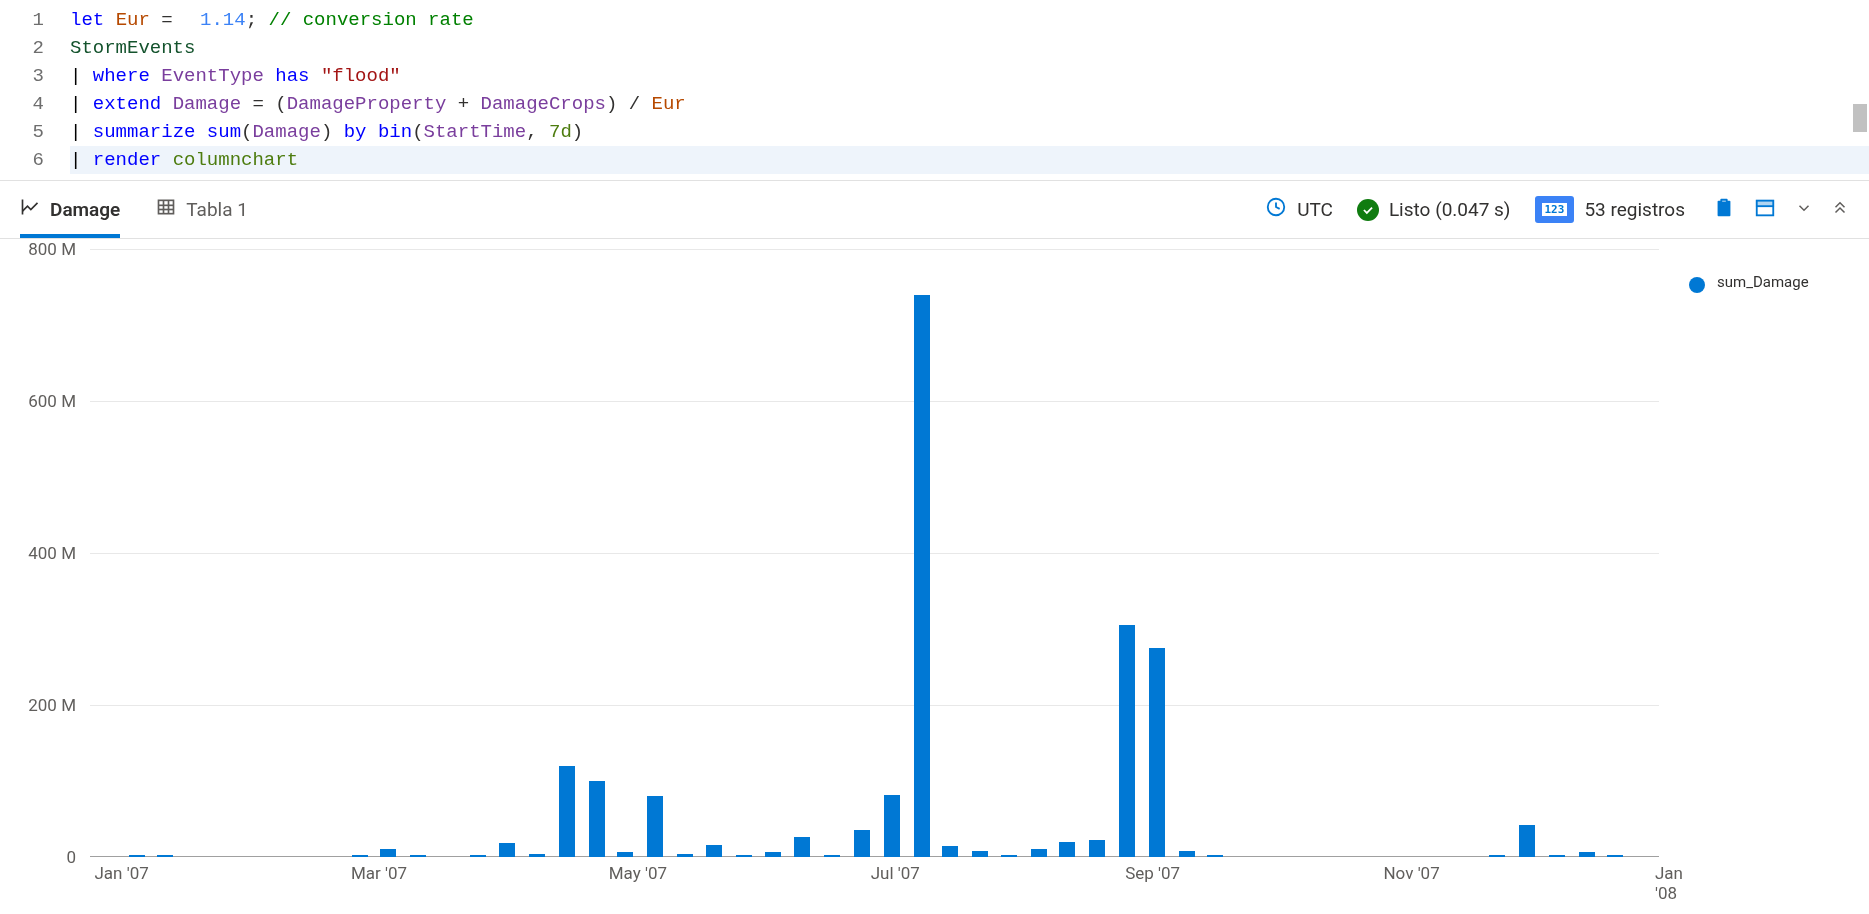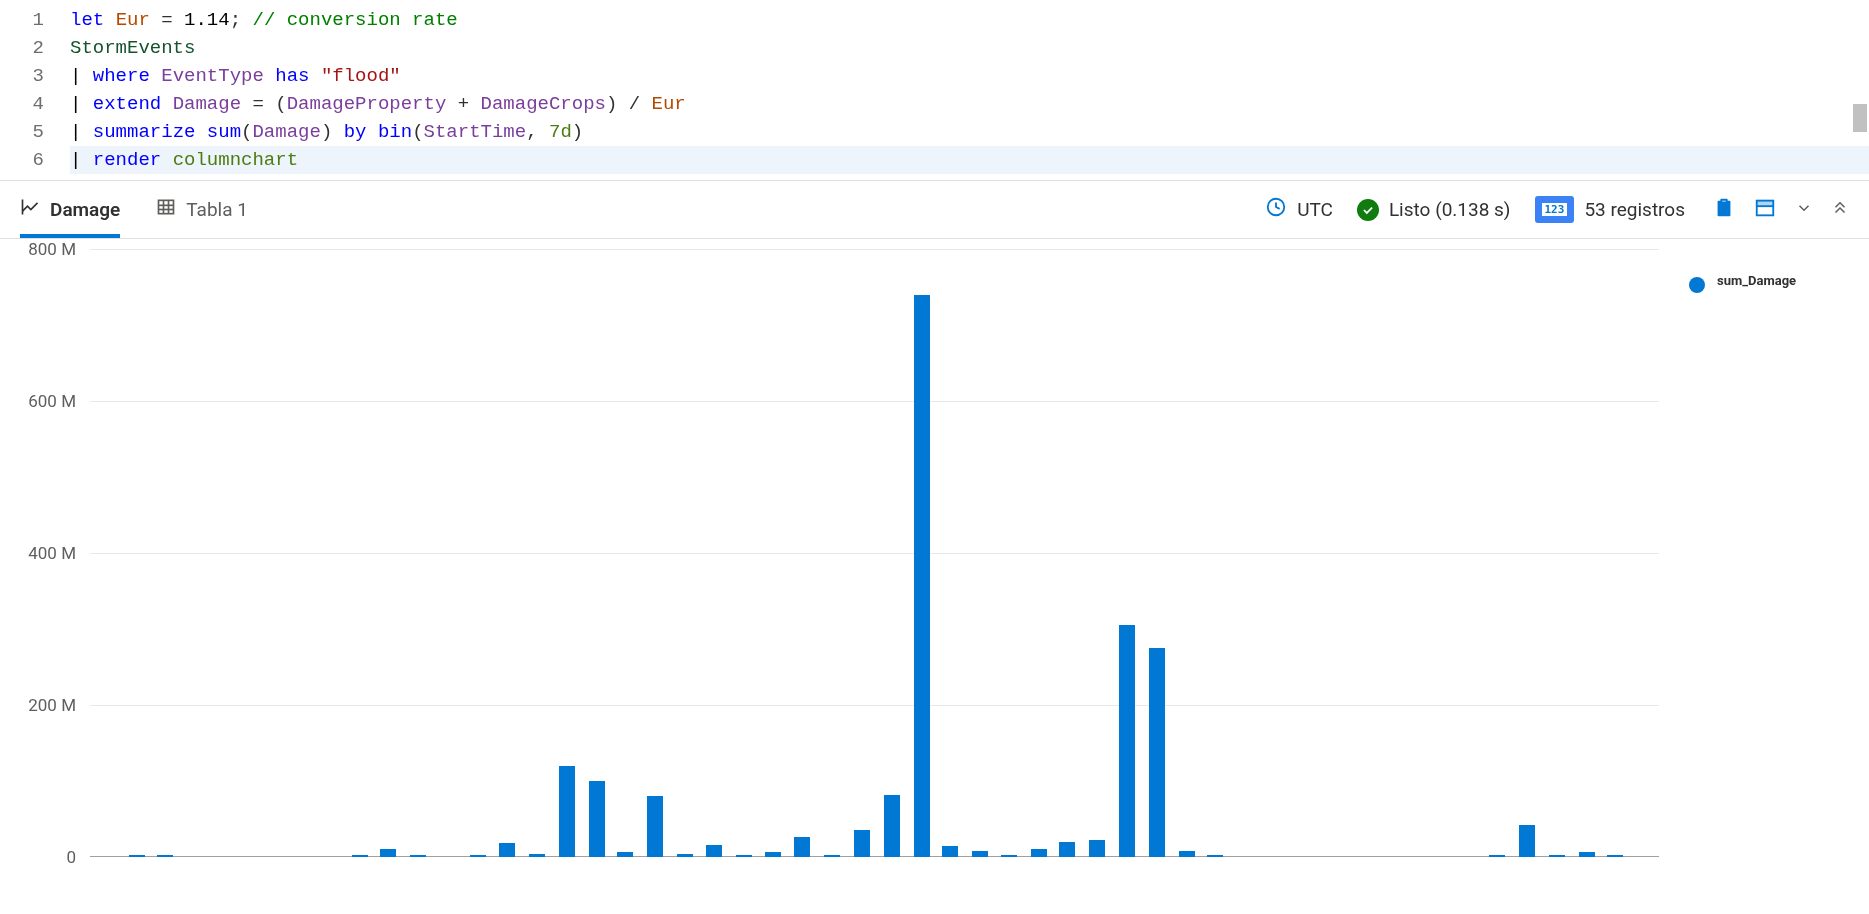--- a/index.html
+++ b/index.html
@@ -29,21 +29,21 @@
     color: #6e6e6e;
     padding-right: 26px;
     user-select: none;
   }
   .code { flex: 1; white-space: pre; }
   .code .line { min-height: 28px; }
   .code .line.current { background: #eef4fb; }
 
   .tok-kw   { color: #0000ff; }
   .tok-var  { color: #b64900; }
-  .tok-num  { color: #000000; }
+  .tok-num  { color: #3b82f6; margin-left: 16px; }
   .tok-str  { color: #a31515; }
   .tok-com  { color: #008000; }
   .tok-tbl  { color: #14532d; }
   .tok-fn   { color: #0000ff; }
   .tok-col  { color: #7a3e9d; }
   .tok-type { color: #4d7c0f; }
   .tok-punct{ color: #000000; }
 
   .scroll-thumb {
     position: absolute;
@@ -122,21 +122,21 @@
     position: absolute; bottom: 0; width: 16px;
     background: #0078d4;
   }
   .xaxis {
     position: absolute; left: 90px; right: 200px; bottom: 6px;
     font-size: 17px; color: #605e5c; height: 30px;
   }
   .xaxis .xt { position: absolute; transform: translateX(-50%); }
   .legend {
     width: 190px; padding-left: 30px; padding-top: 24px;
-    font-size: 13px; font-weight: 700; color: #323130;
+    font-size: 15px; font-weight: 400; color: #323130;
     display: flex; align-items: flex-start; gap: 12px;
   }
   .legend .swatch {
     width: 16px; height: 16px; border-radius: 50%; background: #0078d4; margin-top: 4px;
   }
 </style>
 </head>
 <body>
 
 <div class="editor">
@@ -188,21 +188,21 @@
           </svg>
       </span>
       <span>UTC</span>
     </div>
     <div class="grp">
       <span class="ok-badge">
         <svg width="14" height="14" viewBox="0 0 24 24" fill="none" stroke-width="3">
             <polyline points="5 12 10 17 19 8"></polyline>
           </svg>
       </span>
-      <span>Listo (0.138 s)</span>
+      <span>Listo (0.047 s)</span>
     </div>
     <div class="grp">
       <span class="records-icon">123</span>
       <span>53 registros</span>
     </div>
   </div>
 
   <div class="toolbar-icons">
     <span class="ico">
       <svg width="22" height="22" viewBox="0 0 24 24" fill="currentColor">
@@ -278,13 +278,22 @@
       <div class="bar" style="left: calc(89.7% - 8px); height: 1.52px; background: rgb(0, 120, 212);"></div>
       <div class="bar" style="left: calc(91.6% - 8px); height: 31.92px; background: rgb(0, 120, 212);"></div>
       <div class="bar" style="left: calc(93.5% - 8px); height: 2.28px; background: rgb(0, 120, 212);"></div>
       <div class="bar" style="left: calc(95.4% - 8px); height: 4.56px; background: rgb(0, 120, 212);"></div>
       <div class="bar" style="left: calc(97.2% - 8px); height: 1.52px; background: rgb(0, 120, 212);"></div>
     </div>
   <div class="legend">
     <span class="swatch"></span>
     <span>sum_Damage</span>
   </div>
+  <div class="xaxis" id="xaxis">
+      <div class="xt" style="left: 2%;">Jan '07</div>
+      <div class="xt" style="left: 18.3%;">Mar '07</div>
+      <div class="xt" style="left: 34.7%;">May '07</div>
+      <div class="xt" style="left: 51%;">Jul '07</div>
+      <div class="xt" style="left: 67.3%;">Sep '07</div>
+      <div class="xt" style="left: 83.7%;">Nov '07</div>
+      <div class="xt" style="left: 100%;">Jan '08</div>
+    </div>
 </div>
 
 </body></html>

